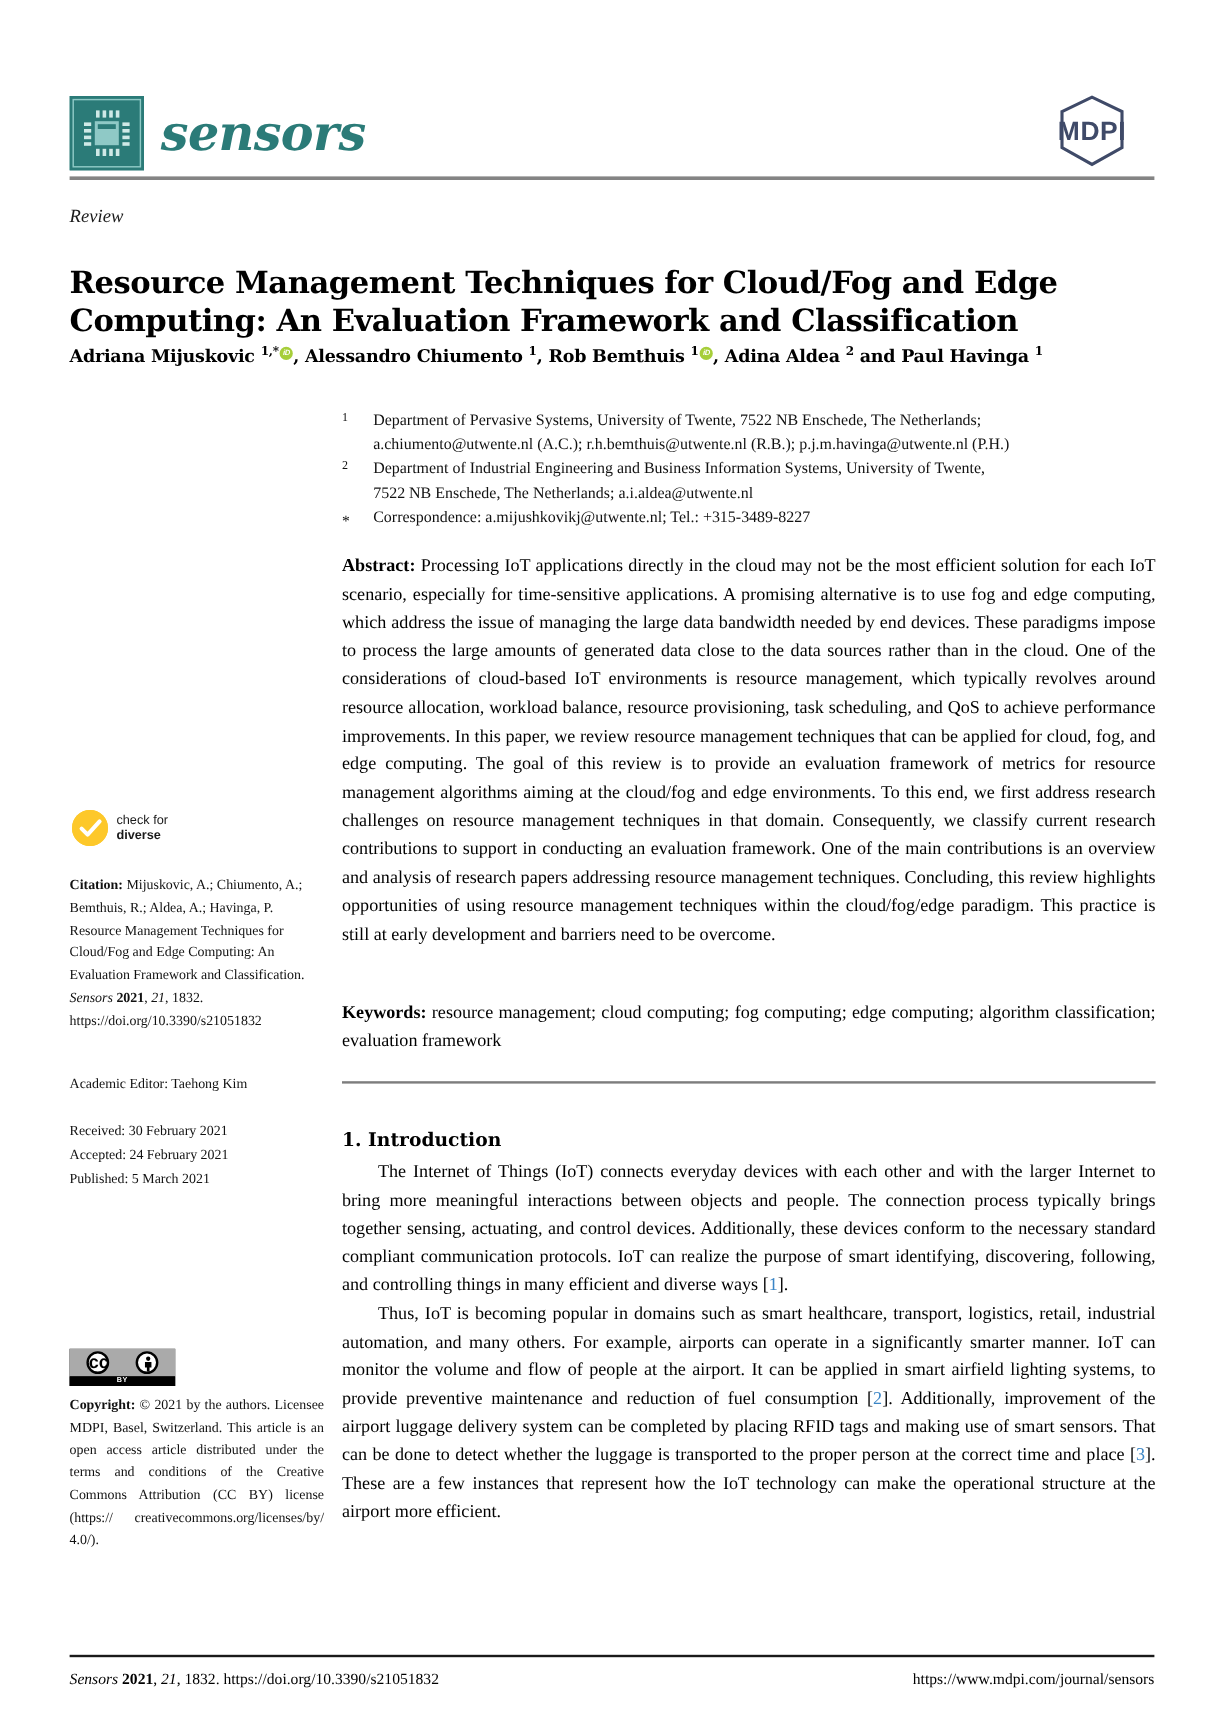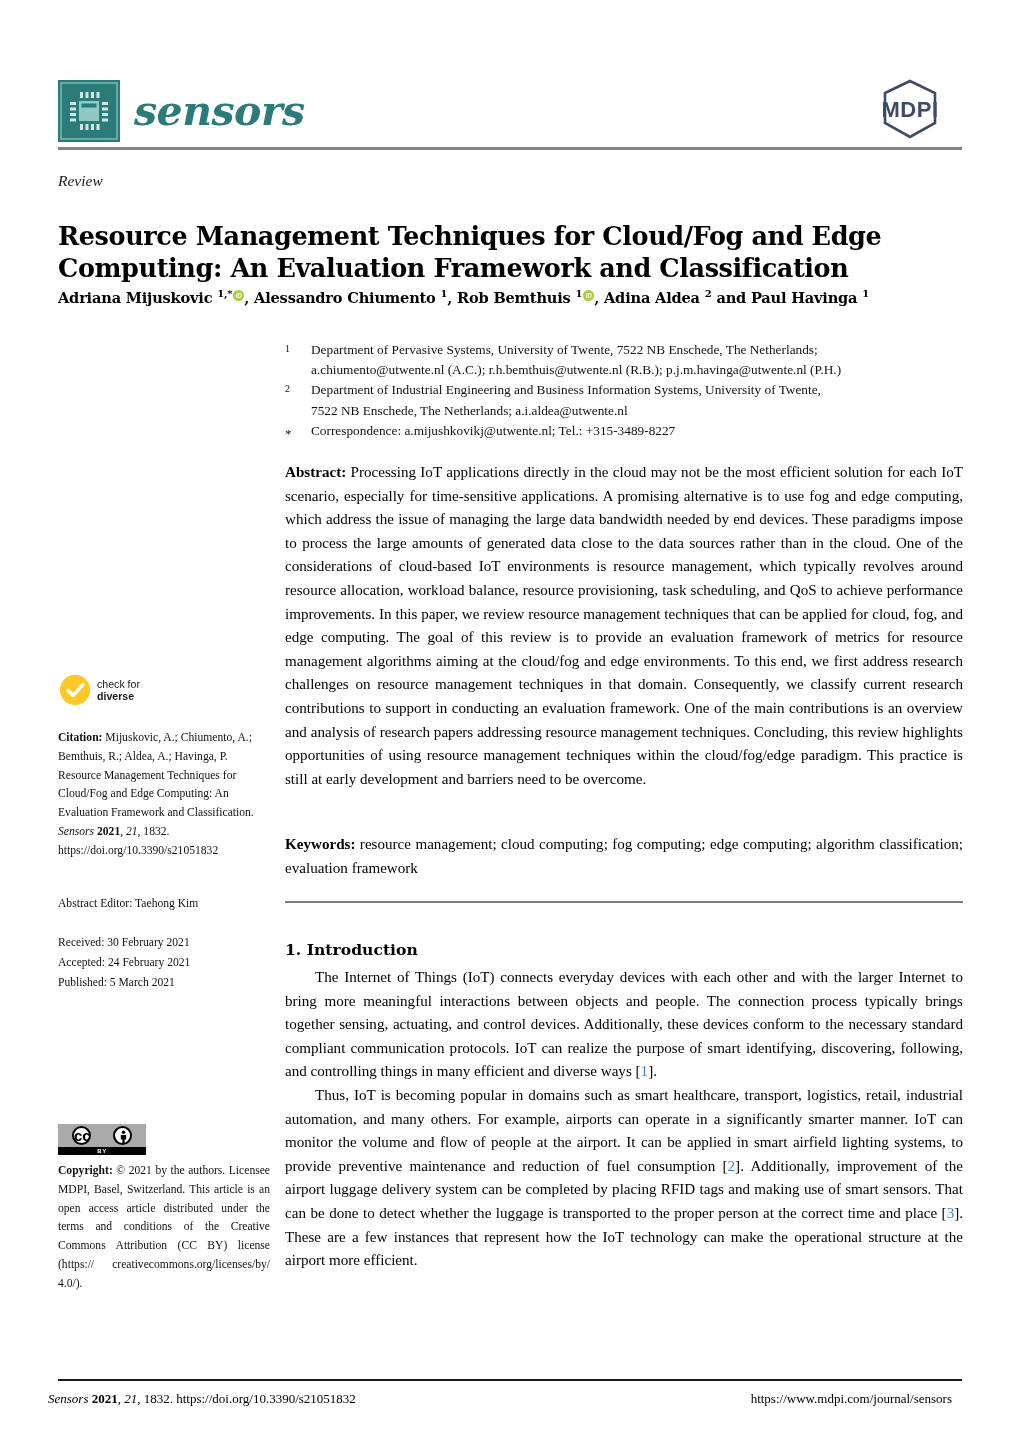--- a/index.html
+++ b/index.html
@@ -334,21 +334,21 @@
   .rule-footer {
     position: absolute;
     left: 58px;
     top: 1379px;
     width: 904px;
     height: 1.6px;
     background: #1a1a1a;
   }
   .footer {
     position: absolute;
-    left: 48px;
+    left: 58px;
     top: 1391px;
     width: 904px;
     display: flex;
     justify-content: space-between;
     font-size: 13px;
     color: #000;
   }
   .footer i { font-style: italic; }
   .footer b { font-weight: 700; }
 </style>
@@ -463,21 +463,21 @@
   <div class="citation-block">
     <b>Citation:</b>
     <span>Mijuskovic, A.; Chiumento, A.; Bemthuis, R.; Aldea, A.; Havinga, P. Resource Management Techniques for Cloud/Fog and Edge Computing: An Evaluation Framework and Classification.</span>
     <i>Sensors</i>
     <b>2021</b>,
     <i>21</i>,
     <span>1832.</span>
     <span>https://doi.org/10.3390/s21051832</span>
   </div>
 
-  <div class="editor-line">Abstract Editor: Taehong Kim</div>
+  <div class="editor-line">Academic Editor: Taehong Kim</div>
 
   <div class="dates-block">
     <div>Received: 30 February 2021</div>
     <div>Accepted: 24 February 2021</div>
     <div>Published: 5 March 2021</div>
   </div>
 
 
   <div class="cc-badge">
     <div class="cc-top">

